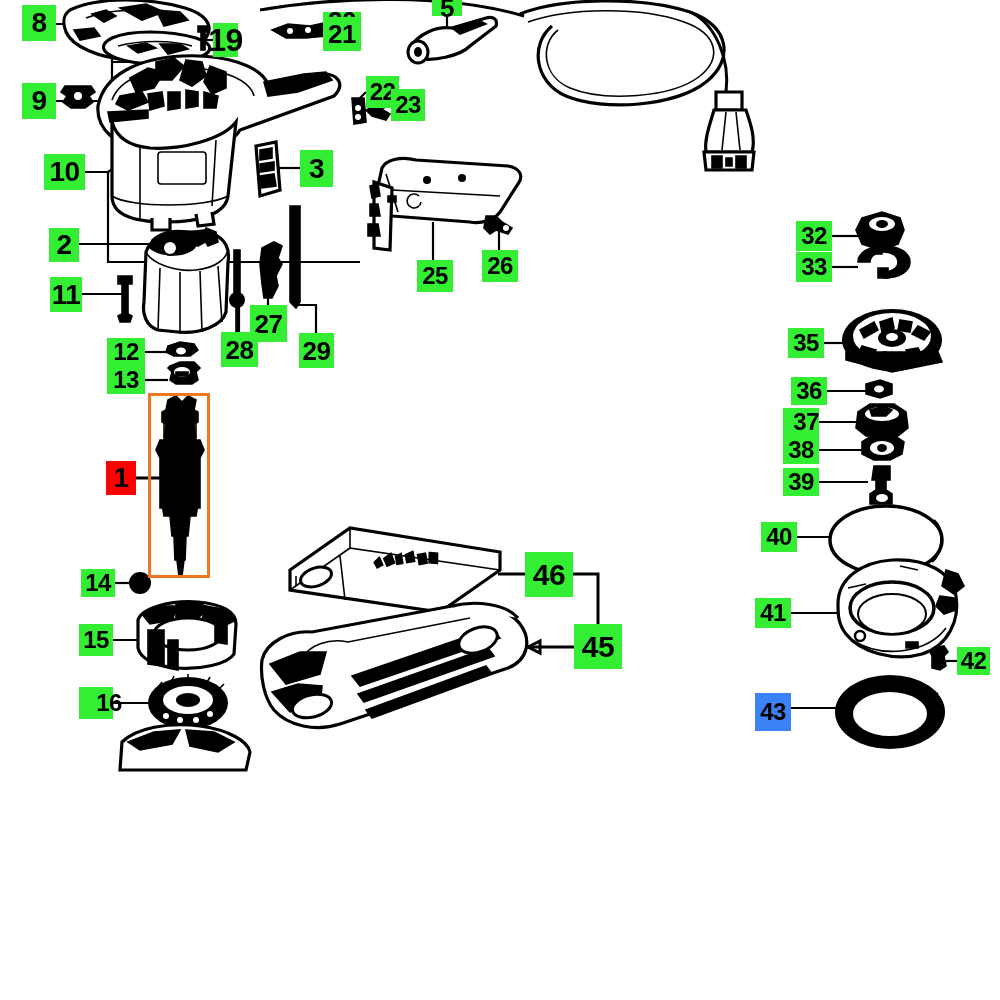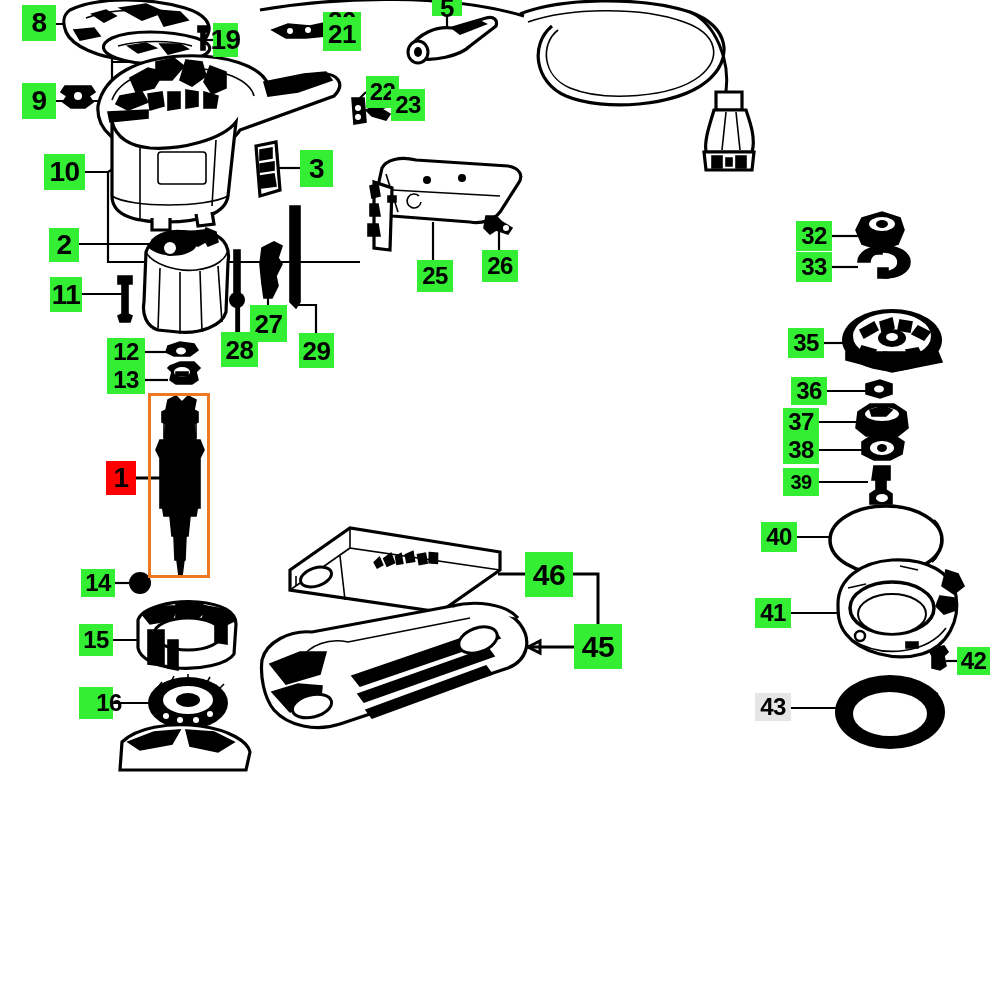--- a/index.html
+++ b/index.html
@@ -465,21 +465,21 @@
     </g>
 
   </svg>
 
   <div class="sel-box" id="sel-box" style="left: 148px; top: 393px; width: 62px; height: 185px; border-color: rgb(238, 119, 34);"></div>
 
   <div id="callout-layer">
       <div class="callout green" style="left: 22px; top: 5px; width: 34px; height: 36px; font-size: 28px; background: rgb(51, 238, 51);">
         <span>8</span>
       </div>
-      <div class="callout green" style="left: 213px; top: 23px; width: 25px; height: 34px; font-size: 28px; background: rgb(51, 238, 51);">
+      <div class="callout green" style="left: 213px; top: 23px; width: 25px; height: 34px; font-size: 32px; background: rgb(51, 238, 51);">
         <span>19</span>
       </div>
       <div class="callout green" style="left: 323px; top: 12px; width: 38px; height: 17px; font-size: 26px; background: rgb(51, 238, 51);">
         <span>20</span>
       </div>
       <div class="callout green" style="left: 323px; top: 17px; width: 38px; height: 34px; font-size: 26px; background: rgb(51, 238, 51);">
         <span>21</span>
       </div>
       <div class="callout green" style="left: 432px; top: 0px; width: 30px; height: 16px; font-size: 26px; background: rgb(51, 238, 51);">
         <span>5</span>
@@ -531,27 +531,27 @@
       </div>
       <div class="callout green" style="left: 107px; top: 338px; width: 38px; height: 28px; font-size: 24px; background: rgb(51, 238, 51);">
         <span>12</span>
       </div>
       <div class="callout green" style="left: 107px; top: 366px; width: 38px; height: 28px; font-size: 24px; background: rgb(51, 238, 51);">
         <span>13</span>
       </div>
       <div class="callout green" style="left: 791px; top: 377px; width: 36px; height: 28px; font-size: 24px; background: rgb(51, 238, 51);">
         <span>36</span>
       </div>
-      <div class="callout green" style="left: 783px; top: 408px; width: 36px; height: 28px; font-size: 24px; background: rgb(51, 238, 51);">
+      <div class="callout green" style="left: 783px; top: 408px; width: 36px; height: 28px; font-size: 24px; background: rgb(51, 238, 51); justify-content: flex-end;">
         <span>37</span>
       </div>
       <div class="callout green" style="left: 783px; top: 436px; width: 36px; height: 28px; font-size: 24px; background: rgb(51, 238, 51);">
         <span>38</span>
       </div>
-      <div class="callout green" style="left: 783px; top: 468px; width: 36px; height: 28px; font-size: 20px; background: rgb(51, 238, 51);">
+      <div class="callout green" style="left: 783px; top: 468px; width: 36px; height: 28px; font-size: 24px; background: rgb(51, 238, 51);">
         <span>39</span>
       </div>
       <div class="callout red" style="left: 106px; top: 461px; width: 30px; height: 34px; font-size: 28px; background: rgb(254, 0, 0);">
         <span>1</span>
       </div>
       <div class="callout green" style="left: 761px; top: 522px; width: 36px; height: 30px; font-size: 24px; background: rgb(51, 238, 51);">
         <span>40</span>
       </div>
       <div class="callout green" style="left: 525px; top: 552px; width: 48px; height: 45px; font-size: 30px; background: rgb(51, 238, 51);">
         <span>46</span>
@@ -567,19 +567,19 @@
       </div>
       <div class="callout green" style="left: 574px; top: 624px; width: 48px; height: 45px; font-size: 30px; background: rgb(51, 238, 51);">
         <span>45</span>
       </div>
       <div class="callout green" style="left: 957px; top: 647px; width: 33px; height: 28px; font-size: 24px; background: rgb(51, 238, 51);">
         <span>42</span>
       </div>
       <div class="callout green" style="left: 79px; top: 687px; width: 34px; height: 32px; font-size: 24px; background: rgb(51, 238, 51); padding-left: 26px;">
         <span>16</span>
       </div>
-      <div class="callout green" style="left: 755px; top: 693px; width: 36px; height: 28px; font-size: 24px; background: #e5e5e5;">
+      <div class="callout green" style="left: 755px; top: 693px; width: 36px; height: 38px; font-size: 24px; background: #3b82f6;">
         <span>43</span>
       </div>
     </div>
 
 
 </div>
 
 </body></html>

